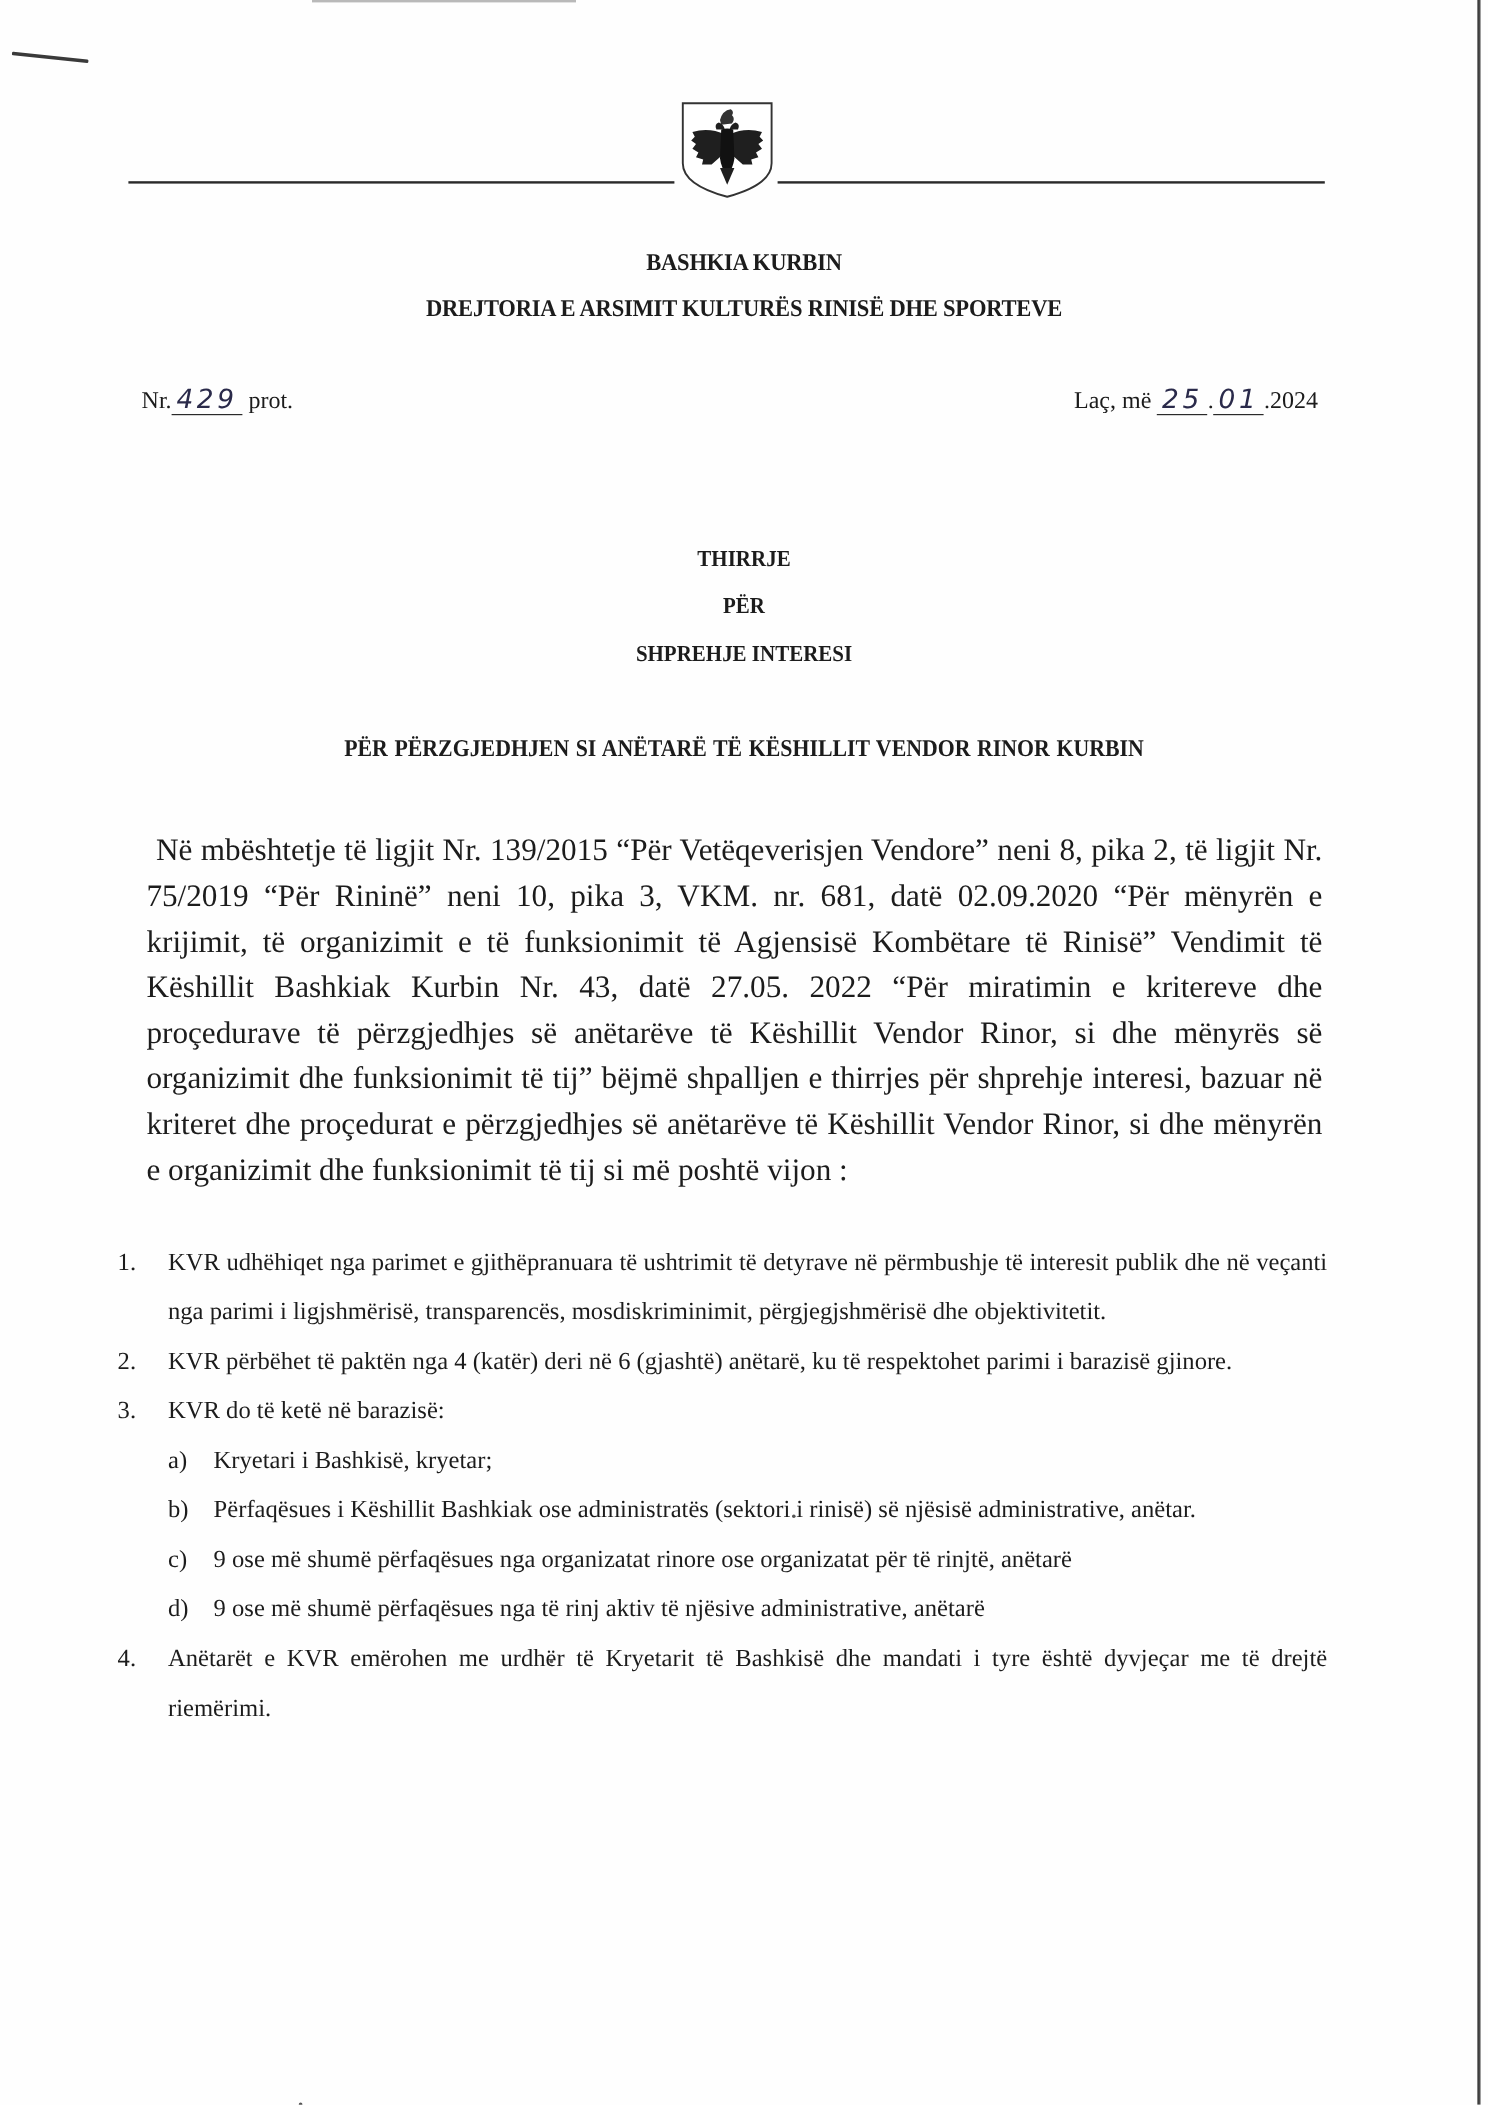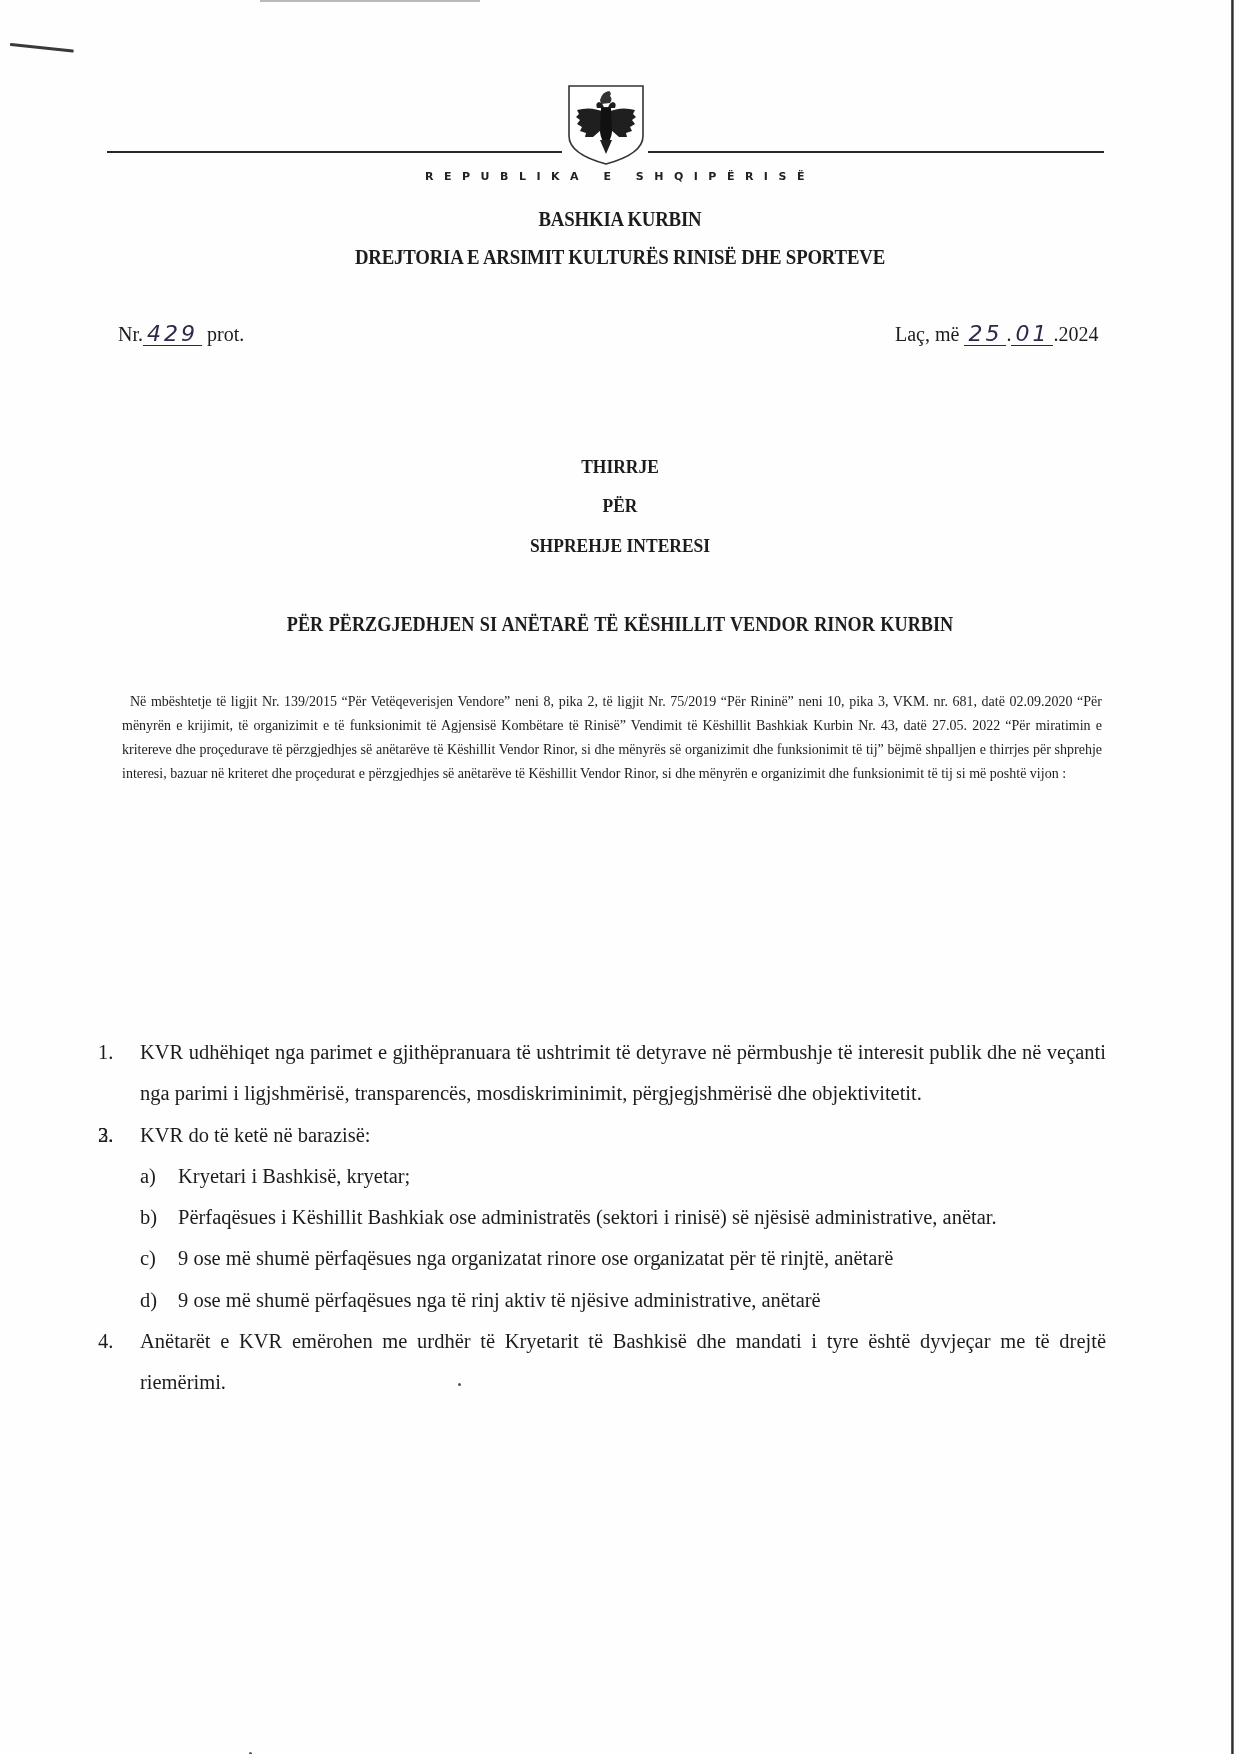--- a/index.html
+++ b/index.html
@@ -133,22 +133,22 @@
       font-weight: bold;
       font-size: 20px;
       transform: scaleX(0.91);
       transform-origin: center;
       word-spacing: 1px;
     }
 
     
     .body-text {
       position: absolute;
-      font-size: 14px;
-      line-height: 24px;
+      font-size: 26px;
+      line-height: 38px;
       text-align: justify;
       transform-origin: left top;
     }
     .intro {
       left: 122px;
       top: 690px;
       width: 980px;
       text-indent: 8px;
     }
     .list {
@@ -217,21 +217,20 @@
     <path d="M41 28 Q54 22 68 26 L66 30 L69 33 L65 36 L68 40 L63 43 L65 47 L59 49 L60 53 L52 53 L44 46 Z" fill="#1f1f1f"></path>
 
     <path d="M30 24 Q28 19 32 18 Q36 19 37 24 Z" fill="#1f1f1f"></path>
     <path d="M48 24 Q50 19 46 18 Q42 19 41 24 Z" fill="#1f1f1f"></path>
 
     <path d="M34 24 Q39 22 44 24 L45 48 Q44 56 39 62 Q34 56 33 48 Z" fill="#111"></path>
 
     <path d="M33 56 L39 70 L45 56 Z" fill="#1f1f1f"></path>
   </svg>
 
-  <div class="republic">REPUBLIKA E SHQIPËRISË</div>
   <div class="inst-line inst-1">BASHKIA KURBIN</div>
   <div class="inst-line inst-2">DREJTORIA E ARSIMIT KULTURËS RINISË DHE SPORTEVE</div>
 
   <div class="ref-line ref-left">
     <span>Nr.</span><span class="handwritten">429</span><span> </span><span>prot.</span>
   </div>
   <div class="ref-line ref-right">
     <span>Laç, më</span>
     <span class="handwritten">25</span><span>.</span><span class="handwritten">01</span><span>.2024</span>
   </div>
@@ -243,20 +242,21 @@
 
   <p class="body-text intro" style="margin:0;">Në mbështetje të ligjit Nr. 139/2015 “Për Vetëqeverisjen Vendore” neni 8, pika 2, të ligjit  Nr. 75/2019 “Për Rininë” neni 10, pika 3, VKM. nr. 681, datë 02.09.2020 “Për mënyrën e krijimit, të organizimit e të funksionimit të Agjensisë Kombëtare të Rinisë” Vendimit të Këshillit Bashkiak Kurbin Nr. 43, datë 27.05. 2022 “Për miratimin e kritereve dhe proçedurave të përzgjedhjes së anëtarëve të Këshillit Vendor Rinor, si dhe mënyrës së organizimit dhe funksionimit të tij” bëjmë shpalljen e thirrjes për shprehje interesi, bazuar në kriteret dhe proçedurat e përzgjedhjes së anëtarëve të Këshillit Vendor Rinor, si dhe mënyrën e organizimit dhe funksionimit të tij si më poshtë vijon :</p>
 
   <ol class="list">
     <li class="list-item">
       <span class="list-num">1.</span>
       <span>KVR udhëhiqet nga parimet e gjithëpranuara të ushtrimit të detyrave në përmbushje të interesit publik dhe në veçanti nga parimi i ligjshmërisë, transparencës, mosdiskriminimit, përgjegjshmërisë dhe objektivitetit.</span>
     </li>
     <li class="list-item">
       <span class="list-num">2.</span>
+      <span>KVR përbëhet të paktën nga 4 (katër) deri në 6 (gjashtë) anëtarë, ku të respektohet parimi i barazisë gjinore.</span>
     </li>
     <li class="list-item">
       <span class="list-num">3.</span>
       <span>KVR do të ketë në barazisë:</span>
       <ul class="sublist">
         <li class="sub-item">
           <span class="sub-letter">a)</span>
           <span>Kryetari i Bashkisë, kryetar;</span>
         </li>
         <li class="sub-item">

